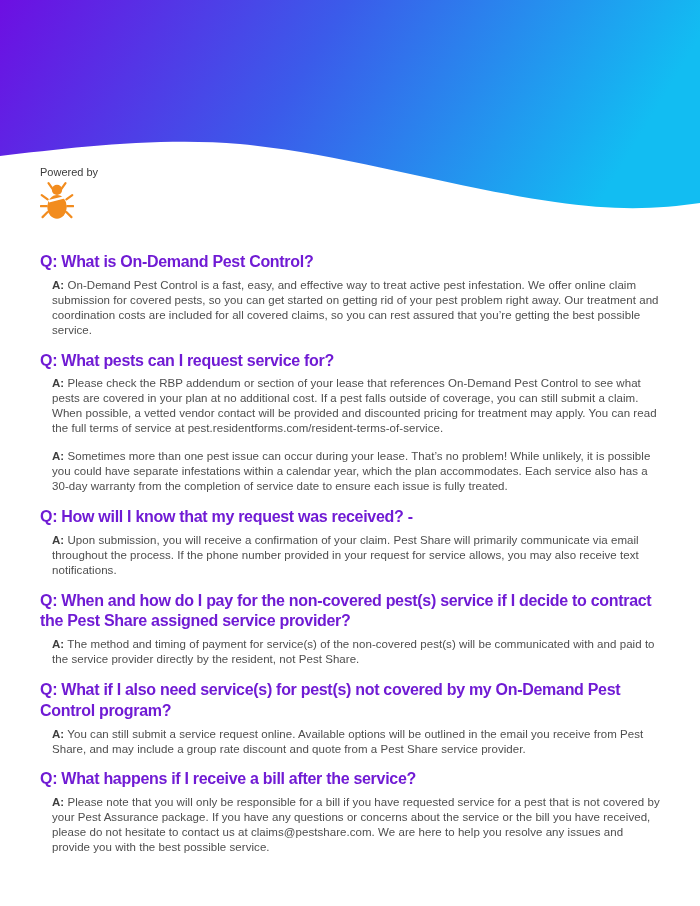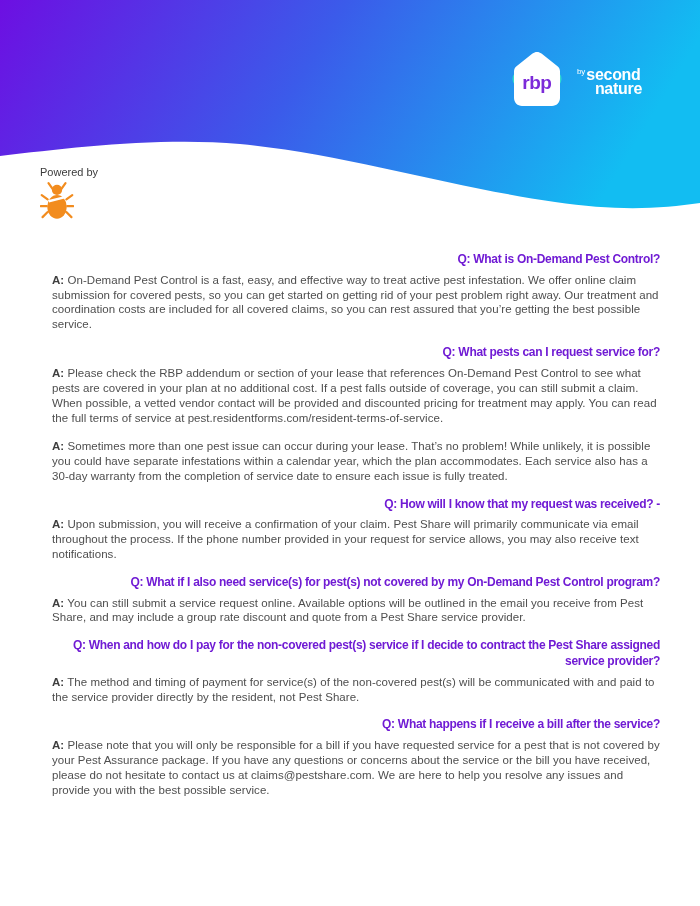--- a/index.html
+++ b/index.html
@@ -41,24 +41,23 @@
   .ps-col { display: flex; flex-direction: column; }
   .ps-word1, .ps-word2 { font-size: 24px; font-weight: 800; color: #f28c1e; letter-spacing: -0.5px; line-height: 22px; }
   .ps-word2 { margin-left: 27px; }
   .ps-tm { font-size: 8px; font-weight: 400; vertical-align: 10px; }
   .beetle { margin-top: -2px; }
 
   
   .faq { padding: 22px 40px 0 40px; }
   .faq-item { margin: 0; }
   .question {
-    font-size: 12px; font-weight: 700; color: #701bd4;
+    font-size: 16px; font-weight: 700; color: #701bd4;
     letter-spacing: -0.3px; line-height: 1.3;
     margin: 0 0 5px 0;
-    text-align: right;
   }
   .answer {
     font-size: 11.5px; font-weight: 400; color: #4e4e4e;
     line-height: 1.3; letter-spacing: 0.05px;
     margin: 0 0 13px 12px;
   }
   .a-pre { font-weight: 700; color: #3f3f3f; }
 </style>
 </head>
 <body>
@@ -71,33 +70,20 @@
         <linearGradient id="heroGrad" x1="0%" y1="0%" x2="100%" y2="18%">
           <stop offset="0%" stop-color="#6d0fe2"></stop>
           <stop offset="48%" stop-color="#3b5bea"></stop>
           <stop offset="100%" stop-color="#12bdf2"></stop>
         </linearGradient>
       </defs>
       <path d="M0,0 H700 V203 C660,209 615,211 555,202 C455,188 340,153 240,144 C160,137 68,148 0,156 Z" fill="url(#heroGrad)"></path>
     </svg>
 
 
-    <div class="rbp-lockup">
-      <div class="rbp-badge">
-        <svg width="62" height="62" viewBox="0 0 62 62" aria-hidden="true">
-          <rect x="11" y="11" width="40" height="40" rx="9" fill="#2ed9d0" transform="rotate(45 31 31)"></rect>
-          <path d="M31 4c1.6 0 3.2 .55 4.5 1.6l16 12.6c1.6 1.3 2.5 3.2 2.5 5.2V50c0 4.4 -3.6 8 -8 8H16c-4.4 0 -8 -3.6 -8 -8V23.4c0 -2 .9 -3.9 2.5 -5.2l16 -12.6C27.8 4.55 29.4 4 31 4z" fill="#ffffff"></path>
-        </svg>
-        <span class="rbp-text">rbp</span>
-      </div>
-      <div class="sn-text">
-        <span class="sn-by">by</span><span class="sn-line1">second</span>
-        <span class="sn-line2">nature</span>
-      </div>
-    </div>
 
     <div class="powered">
       <div class="powered-label">Powered by</div>
       <div class="ps-row">
         <svg class="beetle" width="34" height="44" viewBox="0 0 40 48" aria-hidden="true">
           <g stroke="#f28c1e" stroke-width="2.6" stroke-linecap="round" fill="none">
             <path d="M15 10 L10 3"></path>
             <path d="M25 10 L30 3"></path>
             <path d="M9 22 L2 17"></path>
             <path d="M8 30 L1 30"></path>
@@ -131,27 +117,27 @@
 
     <section class="faq-item">
     </section>
 
     <section class="faq-item">
       <h3 class="question"><span class="q-pre">Q:</span> <span class="q-text">How will I know that my request was received? -</span></h3>
       <p class="answer"><span class="a-pre">A:</span> <span class="a-text">Upon submission, you will receive a confirmation of your claim. Pest Share will primarily communicate via email throughout the process. If the phone number provided in your request for service allows, you may also receive text notifications.</span></p>
     </section>
 
     <section class="faq-item">
-      <h3 class="question"><span class="q-pre">Q:</span> <span class="q-text">What if I also need service(s) for pest(s) not covered by my On-Demand Pest Control program?</span></h3>
-      <p class="answer"><span class="a-pre">A:</span> <span class="a-text">You can still submit a service request online. Available options will be outlined in the email you receive from Pest Share, and may include a group rate discount and quote from a Pest Share service provider.</span></p>
+      <h3 class="question"><span class="q-pre">Q:</span> <span class="q-text">When and how do I pay for the non-covered pest(s) service if I decide to contract the Pest Share assigned service provider?</span></h3>
+      <p class="answer"><span class="a-pre">A:</span> <span class="a-text">The method and timing of payment for service(s) of the non-covered pest(s) will be communicated with and paid to the service provider directly by the resident, not Pest Share.</span></p>
     </section>
 
     <section class="faq-item">
-      <h3 class="question"><span class="q-pre">Q:</span> <span class="q-text">When and how do I pay for the non-covered pest(s) service if I decide to contract the Pest Share assigned service provider?</span></h3>
-      <p class="answer"><span class="a-pre">A:</span> <span class="a-text">The method and timing of payment for service(s) of the non-covered pest(s) will be communicated with and paid to the service provider directly by the resident, not Pest Share.</span></p>
+      <h3 class="question"><span class="q-pre">Q:</span> <span class="q-text">What if I also need service(s) for pest(s) not covered by my On-Demand Pest Control program?</span></h3>
+      <p class="answer"><span class="a-pre">A:</span> <span class="a-text">You can still submit a service request online. Available options will be outlined in the email you receive from Pest Share, and may include a group rate discount and quote from a Pest Share service provider.</span></p>
     </section>
 
     <section class="faq-item">
       <h3 class="question"><span class="q-pre">Q:</span> <span class="q-text">What happens if I receive a bill after the service?</span></h3>
       <p class="answer"><span class="a-pre">A:</span> <span class="a-text">Please note that you will only be responsible for a bill if you have requested service for a pest that is not covered by your Pest Assurance package. If you have any questions or concerns about the service or the bill you have received, please do not hesitate to contact us at claims@pestshare.com. We are here to help you resolve any issues and provide you with the best possible service.</span></p>
     </section>
   </main>
 
 </div>
 

